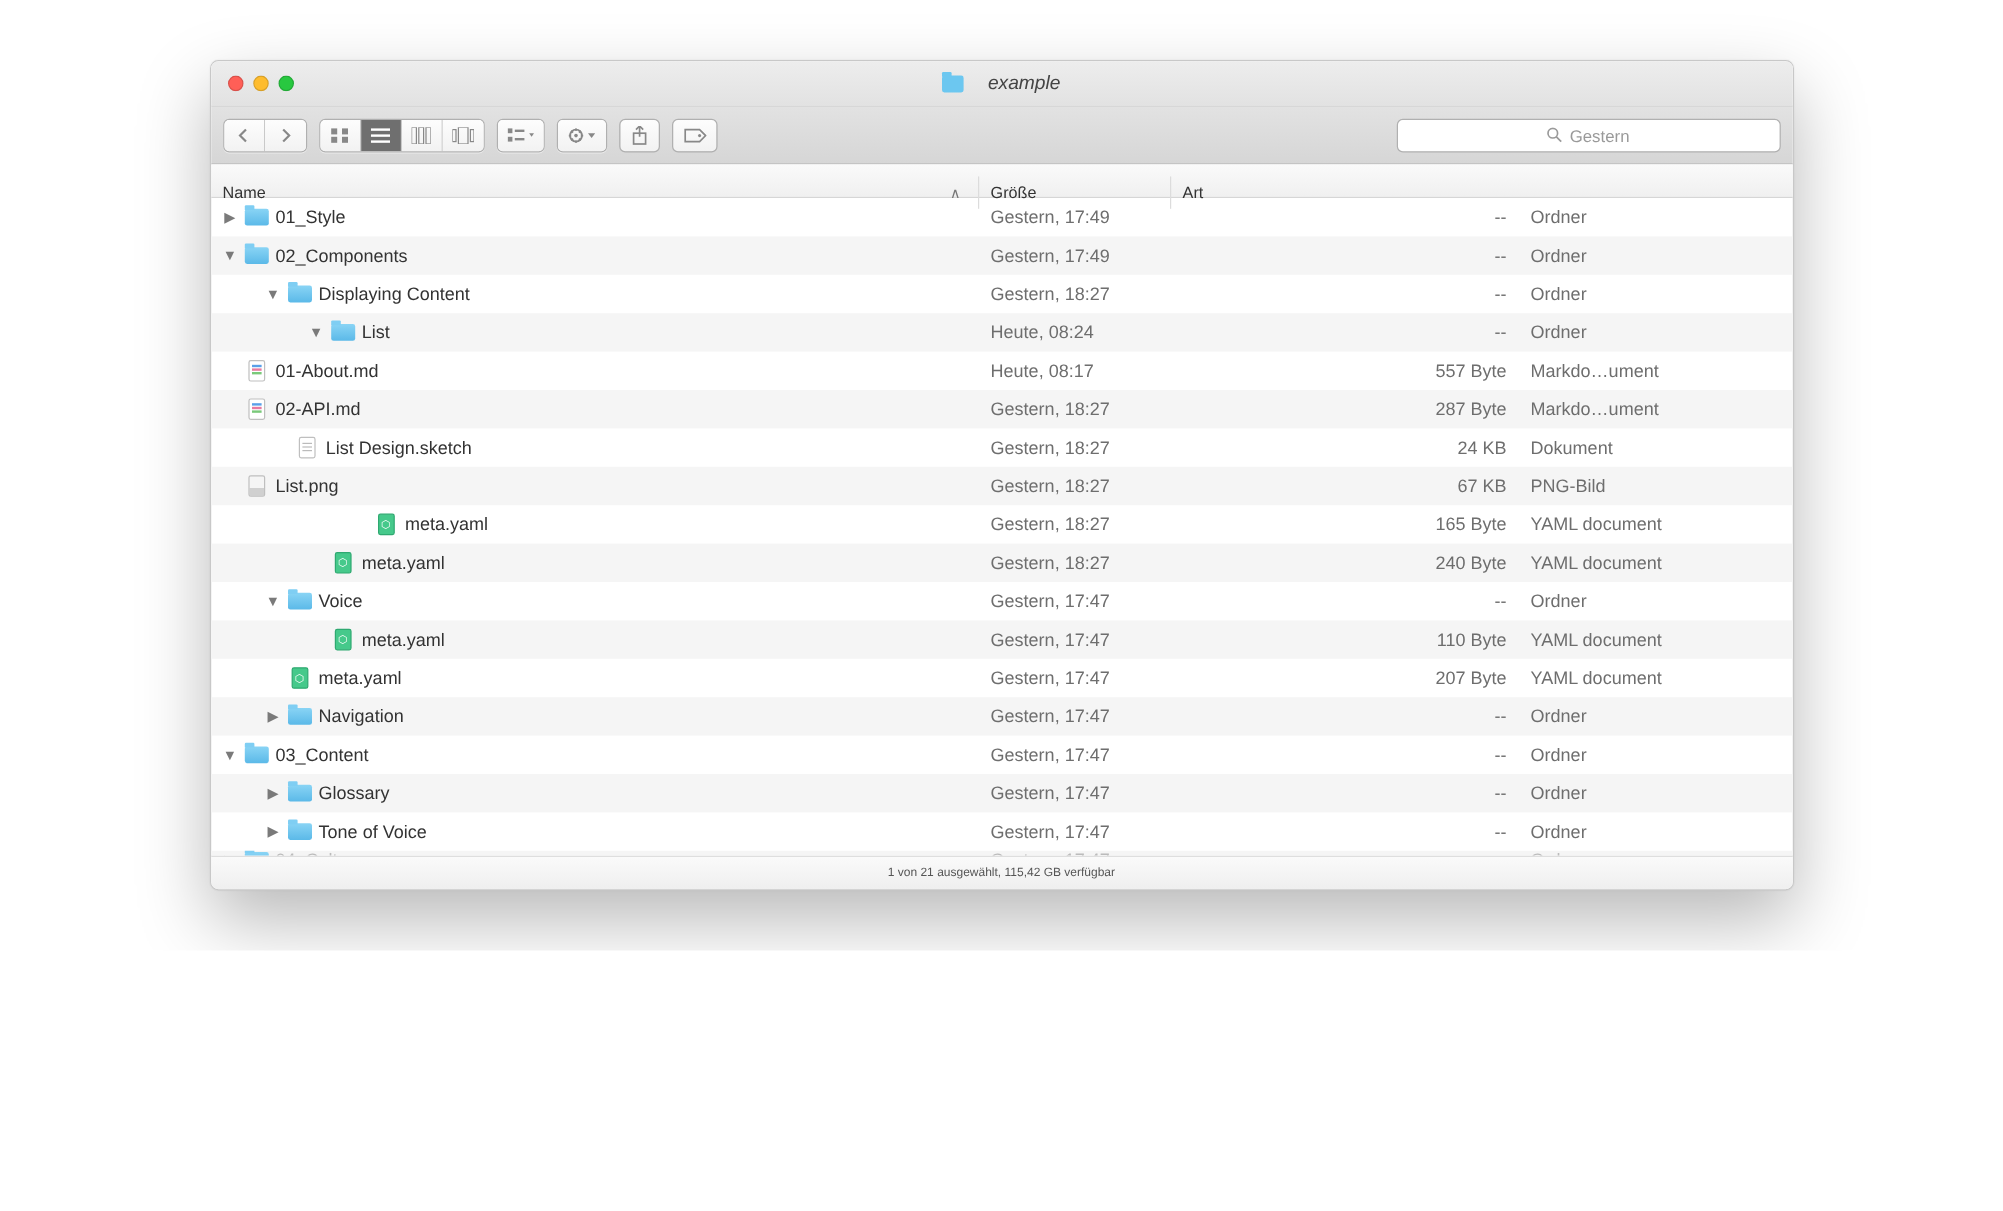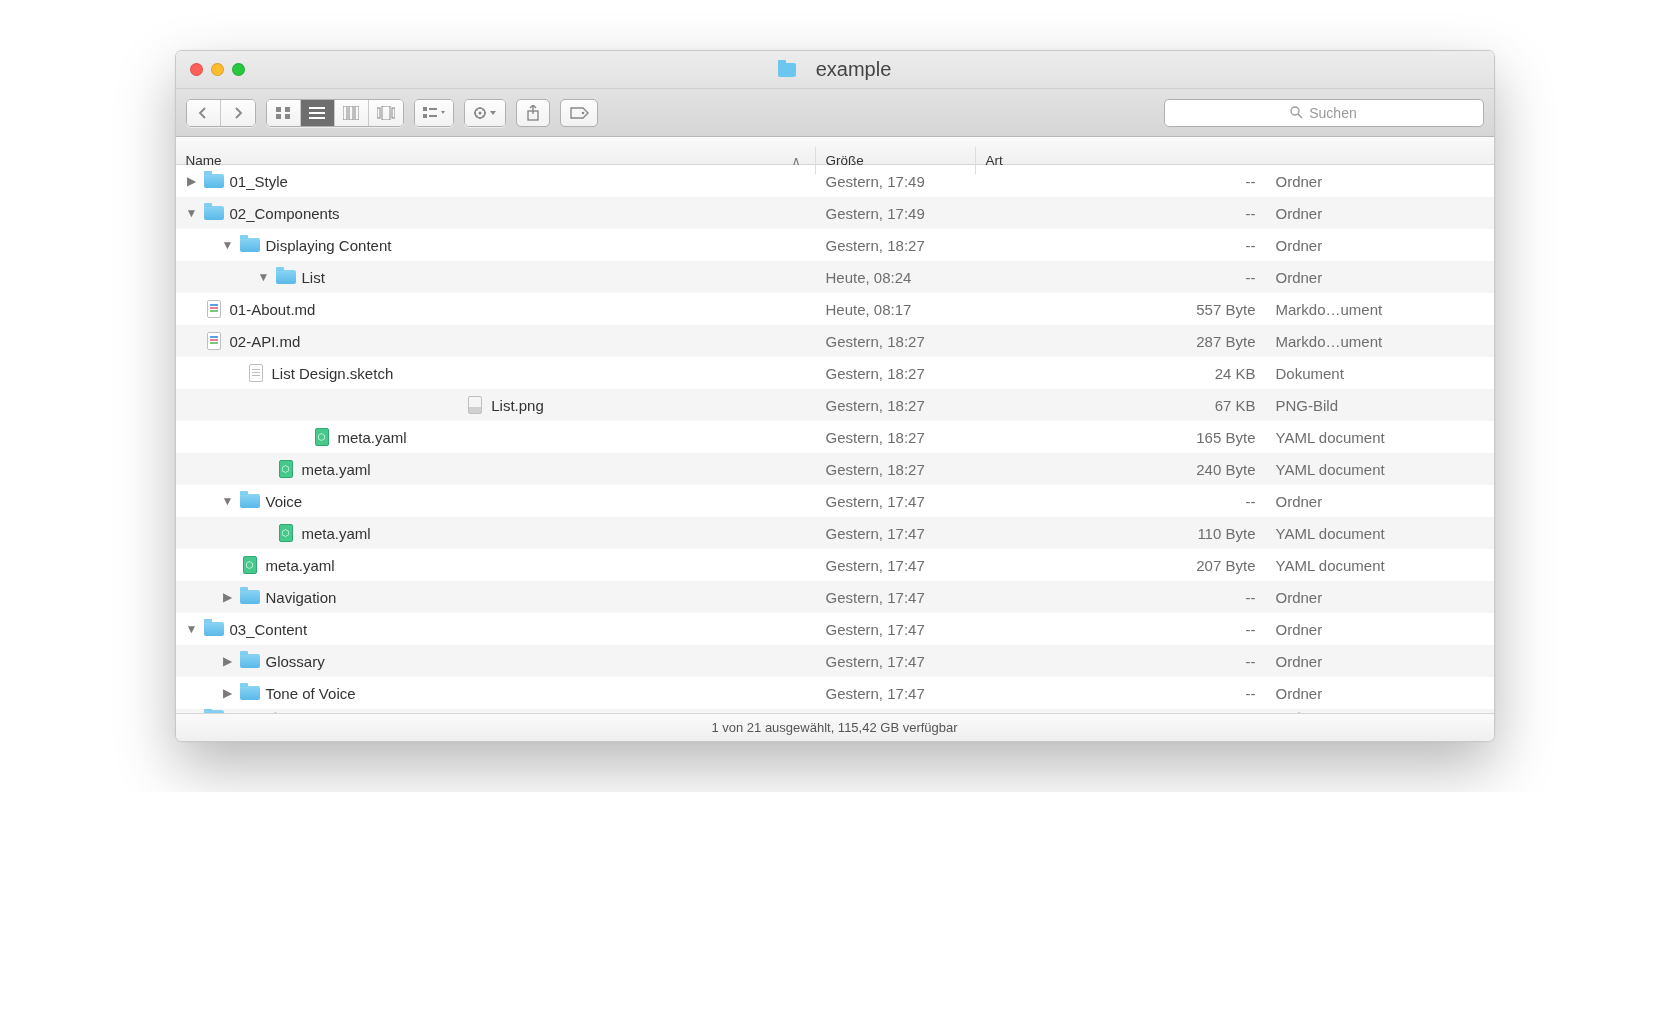--- a/index.html
+++ b/index.html
@@ -40,23 +40,24 @@
   .tl.red { background: #ff5f57; }
   .tl.yellow { background: #febc2e; }
   .tl.green { background: #28c840; }
   .title-center {
     position: absolute;
     left: 0; right: 0;
     display: flex;
     justify-content: center;
     align-items: center;
     gap: 20px;
-    font-size: 20px;
+    font-size: 16px;
     color: #444;
     pointer-events: none;
+    font-style: italic;
   }
   .folder-mini {
     width: 18px; height: 14px;
     background: #6cc7f0;
     border-radius: 2px;
     position: relative;
   }
   .folder-mini::before {
     content: "";
     position: absolute;
@@ -217,21 +218,21 @@
     font-size:9px; color:#fff;
   }
   
   .statusbar {
     height: 28px;
     border-top: 1px solid #d6d6d6;
     background: linear-gradient(#fafafa, #efefef);
     display: flex;
     align-items: center;
     justify-content: center;
-    font-size: 13px;
+    font-size: 10px;
     color: #555;
   }
 </style>
 </head>
 <body>
 
 <div class="window">
 
   <div class="titlebar">
     <div class="traffic-lights">
@@ -328,21 +329,21 @@
         </svg>
     </div>
 
     <div class="spacer"></div>
 
     <div class="search">
       <svg width="13" height="13">
           <circle cx="5" cy="5" r="4" fill="none" stroke="#9a9a9a" stroke-width="1.4"></circle>
           <path d="M8 8 L12 12" stroke="#9a9a9a" stroke-width="1.4"></path>
         </svg>
-      <span>Suchen</span>
+      <span>Gestern</span>
     </div>
   </div>
 
   <div class="colheader">
     <div class="col col-name">
       <span>Name</span>
       <span class="sort-arrow">∧</span>
     </div>
     <div class="col col-size">
       <span>Größe</span>
@@ -431,21 +432,21 @@
           <span class="ico">
             <span class="ico-doc"></span>
           </span>
           <span>List Design.sketch</span>
         </div>
         <div class="cell cell-date">Gestern, 18:27</div>
         <div class="cell cell-size">24 KB</div>
         <div class="cell cell-kind">Dokument</div>
       </div>
       <div class="row alt">
-        <div class="cell cell-name" style=" justify-content: center;">
+        <div class="cell cell-name" style="">
           <span class="disclosure"></span>
           <span class="ico">
             <span class="ico-png"></span>
           </span>
           <span>List.png</span>
         </div>
         <div class="cell cell-date">Gestern, 18:27</div>
         <div class="cell cell-size">67 KB</div>
         <div class="cell cell-kind">PNG-Bild</div>
       </div>

